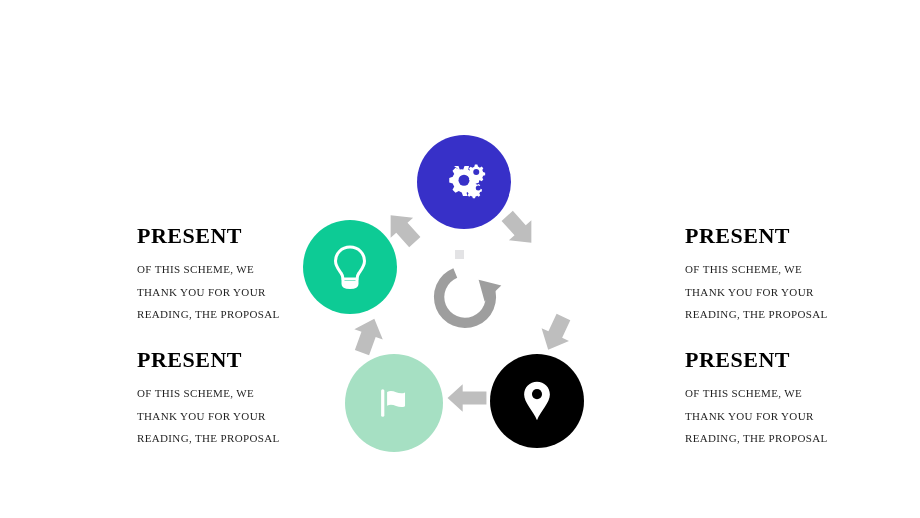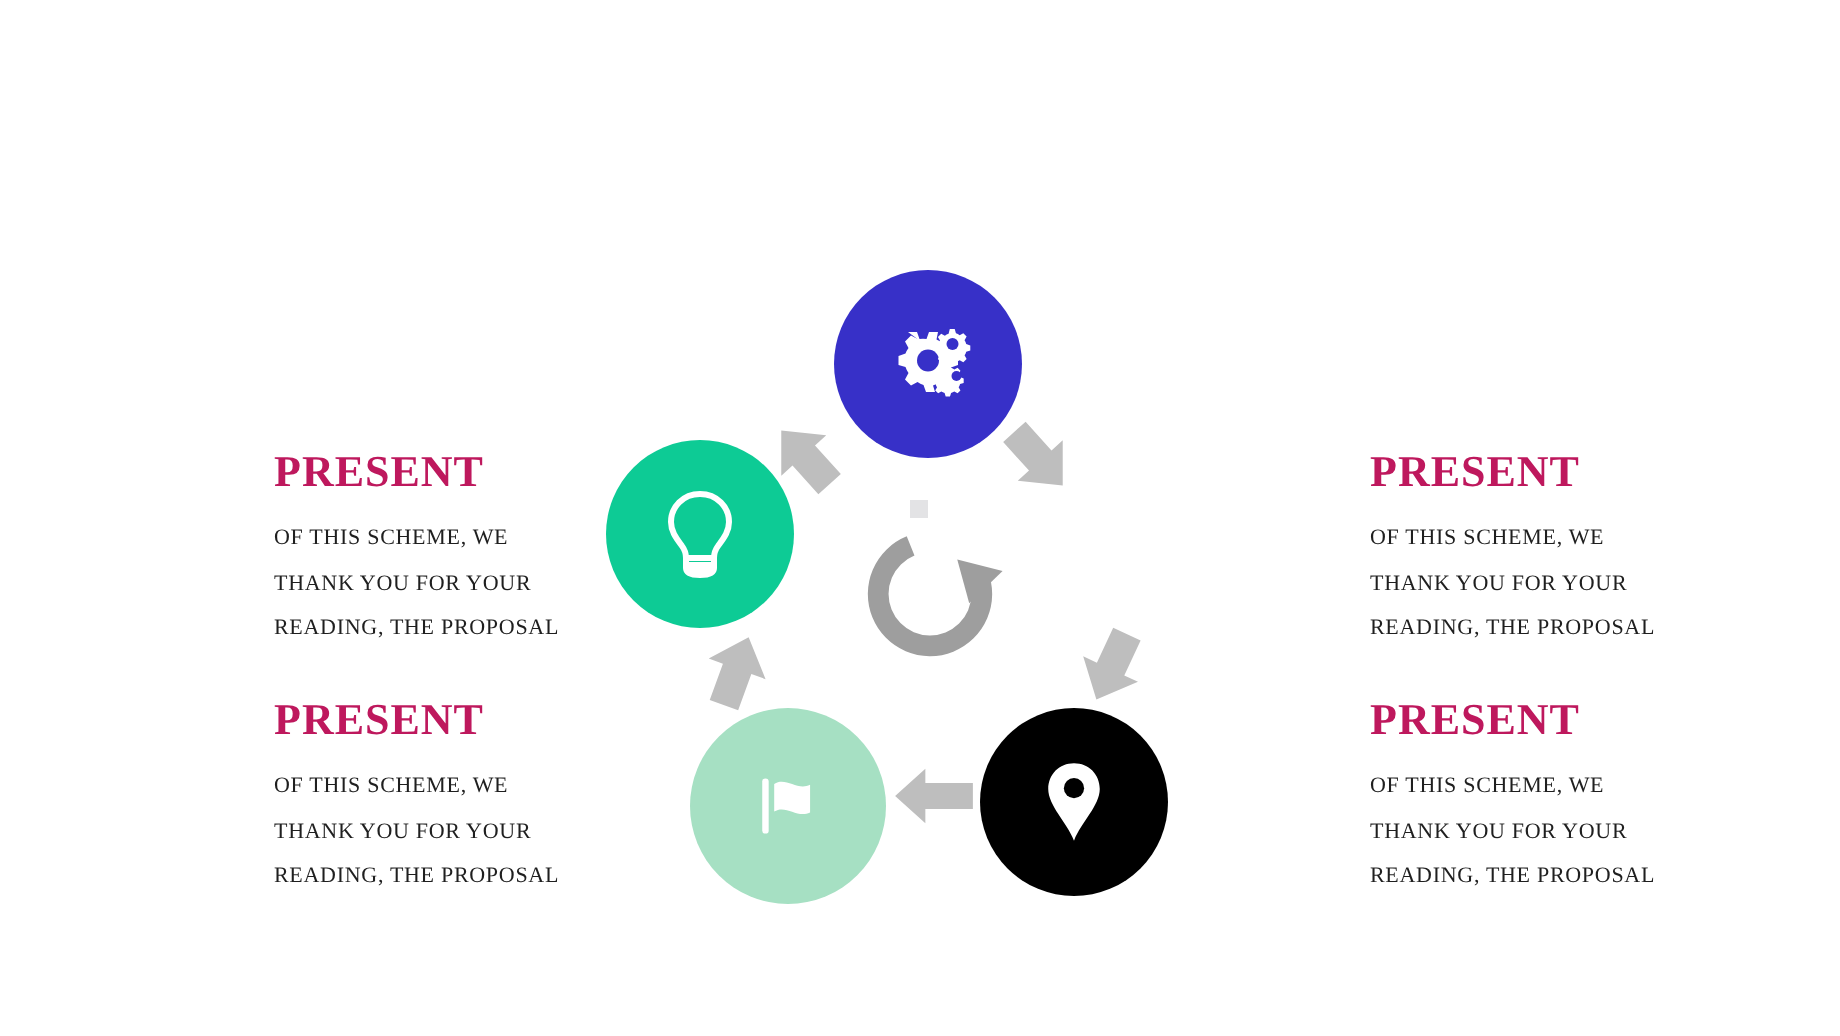--- a/index.html
+++ b/index.html
@@ -26,21 +26,21 @@
   
   .text-block {
     position: absolute;
     width: 180px;
   }
   .text-block .heading {
     font-family: "Liberation Serif", serif;
     font-weight: bold;
     font-size: 22px;
     letter-spacing: 0.5px;
-    color: #be185d;
+    color: #000000;
     line-height: 1.1;
     margin: 0 0 10px 0;
     white-space: nowrap;
   }
   .text-block .body {
     font-family: "Liberation Serif", serif;
     font-size: 11px;
     letter-spacing: 0.35px;
     color: #1f1f1f;
     line-height: 2.05;

